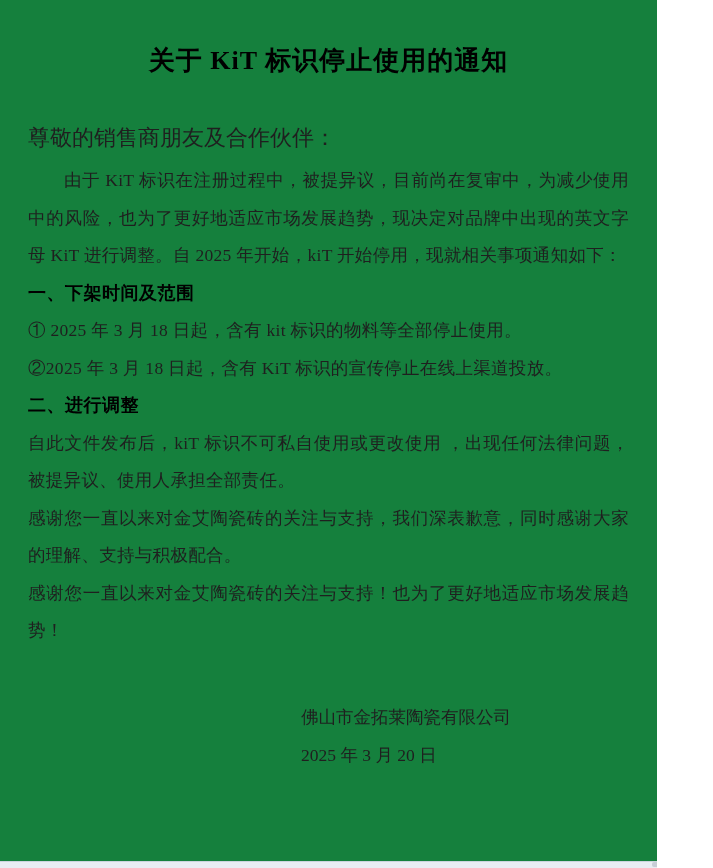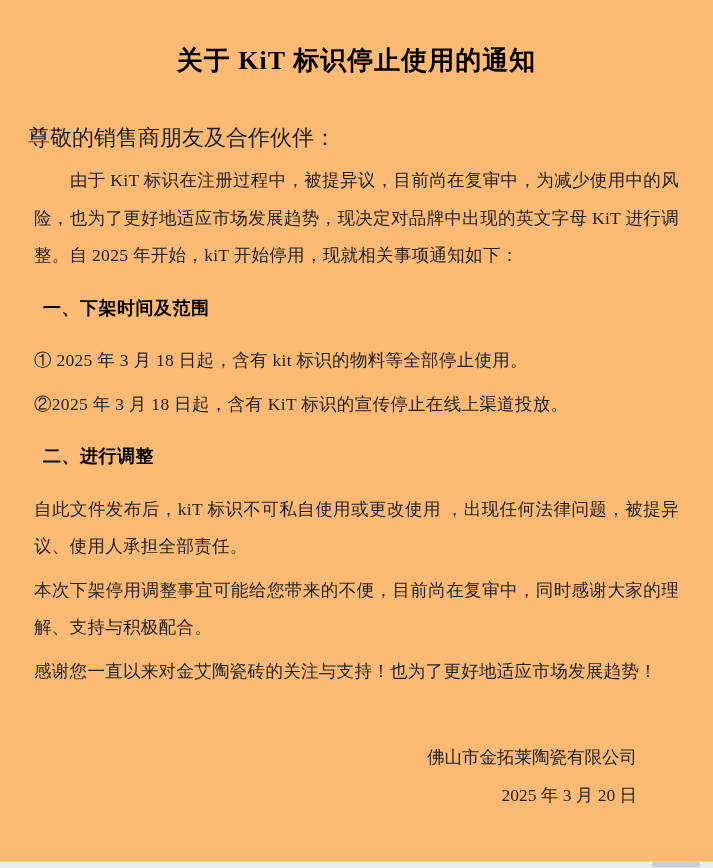--- a/index.html
+++ b/index.html
@@ -2,23 +2,23 @@
 <html><head>
 <meta charset="utf-8">
 <style>
   html, body {
     margin: 0;
     padding: 0;
     background: #ffffff;
   }
   .page {
     position: relative;
-    width: 713px;
+    width: 657px;
     height: 868px;
-    background: #fdba74;
+    background: #15803d;
     overflow: hidden;
     font-family: "Liberation Serif", "DejaVu Serif", serif;
     color: #1f1f1f;
   }
   .inner {
     padding: 44px 28px 0 28px;
   }
   .doc-title {
     margin: 0;
     font-size: 26px;
@@ -27,43 +27,43 @@
     text-align: center;
     color: #000000;
     letter-spacing: 1px;
   }
   .greeting {
     margin: 46px 0 0 0;
     font-size: 22px;
     line-height: 28px;
   }
   .body-p {
-    margin: 6px;
+    margin: 0;
     font-size: 17.5px;
     line-height: 37.5px;
     text-align: justify;
     letter-spacing: 0.3px;
   }
   .intro {
     margin-top: 10px;
     text-indent: 2.05em;
   }
   .sec-heading {
-    margin: 15px;
+    margin: 0;
     font-size: 18px;
     line-height: 37.5px;
     font-weight: 700;
     font-family: "Liberation Sans", "DejaVu Sans", sans-serif;
     color: #000000;
     letter-spacing: 0.5px;
   }
   .signature {
     margin: 48px 48px 0 auto;
     width: 280px;
-    text-align: right;
+    text-align: left;
     font-size: 17.5px;
     line-height: 38px;
   }
   .signature p { margin: 0; }
   .h-scrollbar {
     position: absolute;
     left: 0;
     bottom: 0;
     width: 713px;
     height: 7px;
@@ -96,21 +96,21 @@
     <p class="sec-heading">一、下架时间及范围</p>
 
     <p class="body-p">① 2025 年 3 月 18 日起，含有 kit 标识的物料等全部停止使用。</p>
 
     <p class="body-p">②2025 年 3 月 18 日起，含有 KiT 标识的宣传停止在线上渠道投放。</p>
 
     <p class="sec-heading">二、进行调整</p>
 
     <p class="body-p">自此文件发布后，kiT 标识不可私自使用或更改使用 ，出现任何法律问题，被提异议、使用人承担全部责任。</p>
 
-    <p class="body-p">本次下架停用调整事宜可能给您带来的不便，目前尚在复审中，同时感谢大家的理解、支持与积极配合。</p>
+    <p class="body-p">感谢您一直以来对金艾陶瓷砖的关注与支持，我们深表歉意，同时感谢大家的理解、支持与积极配合。</p>
 
 
     <p class="body-p">感谢您一直以来对金艾陶瓷砖的关注与支持！也为了更好地适应市场发展趋势！</p>
 
     <div class="signature">
       <p>佛山市金拓莱陶瓷有限公司</p>
       <p>2025 年 3 月 20 日</p>
     </div>
 
   </div>

